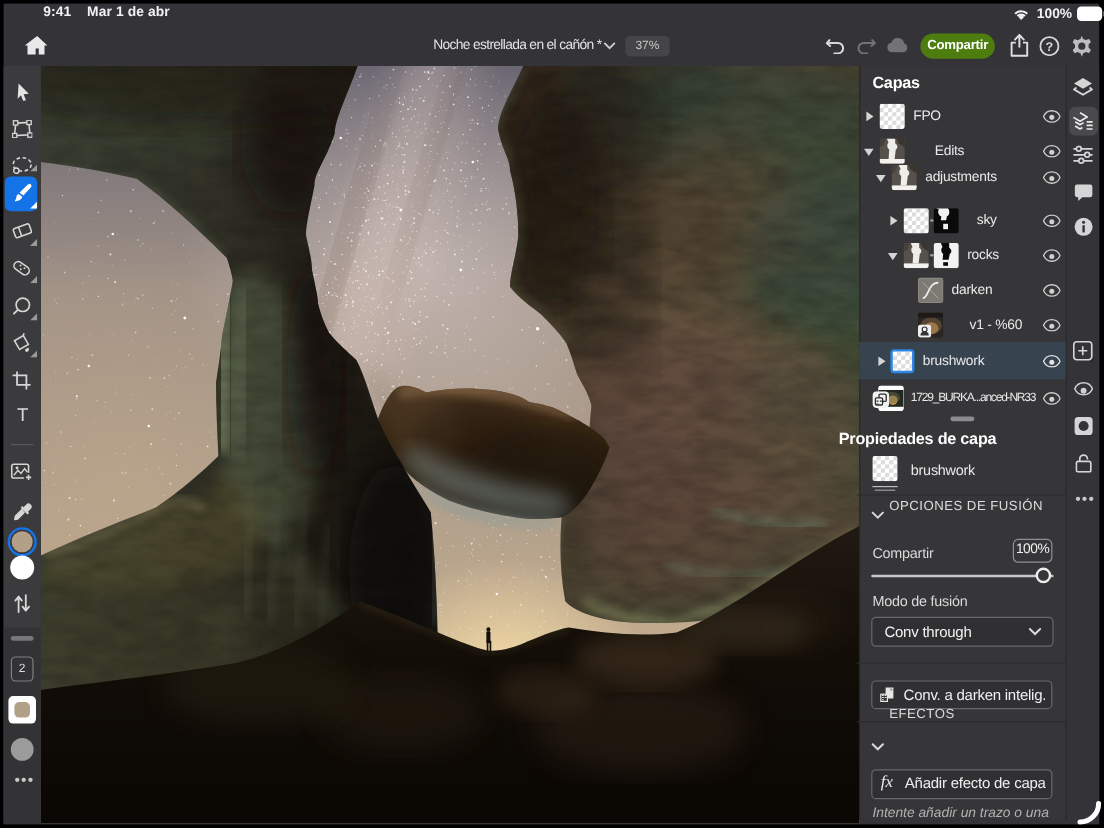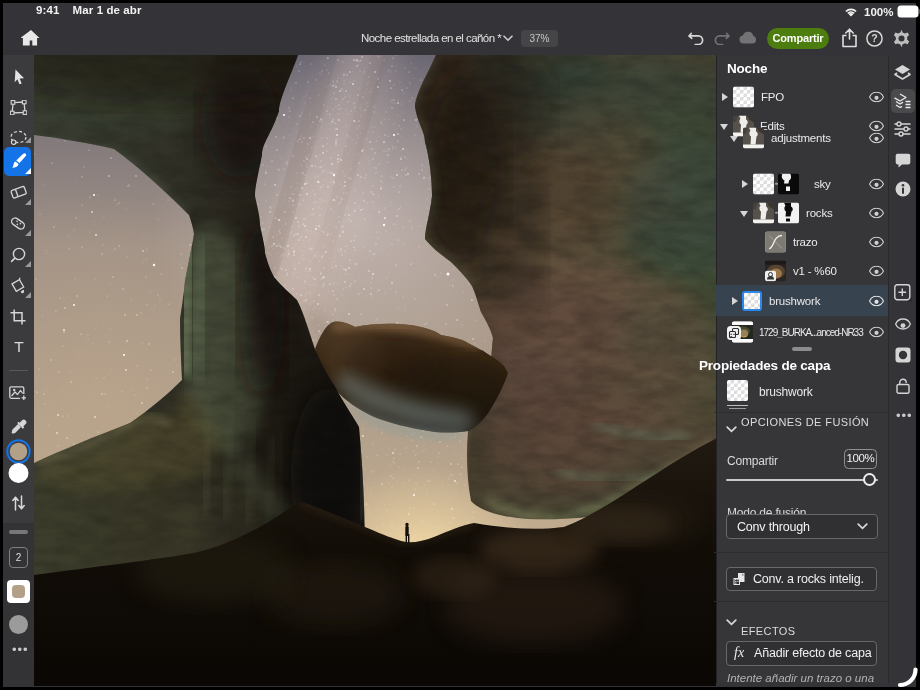--- a/index.html
+++ b/index.html
@@ -1839,21 +1839,21 @@
 <div class="abs" style="left:9px;top:547px;width:19px;height:21px;border:1px solid #808083;border-radius:4px;color:#dedede;font-size:10px;text-align:center;line-height:19px">2</div>
 <div class="abs" style="left:7px;top:580px;width:23px;height:23px;background:#fff;border-radius:4px"></div>
 <div class="abs" style="left:12px;top:585px;width:13px;height:13px;background:#b3a088;border-radius:4px"></div>
 <div class="abs" style="left:9px;top:615px;width:19px;height:19px;background:#9b9b9b;border-radius:50%"></div>
 <div class="abs" style="left:12px;top:648px;width:13px;height:3px;color:#c9c9c9;font-size:13px;letter-spacing:1px;line-height:3px">•••</div>
 
 <div id="vline1"></div>
 <div id="rpanel"></div>
 <div id="vline2"></div>
 <div id="rstrip"></div>
-<div class="hdrtxt" style="left:727px;top:61px">Noche</div>
+<div class="hdrtxt" style="left:727px;top:61px">Capas</div>
 <div class="lrow" style="top:82px">
     <span style="position:absolute;left:0;top:0;width:100%;height:100%">
       <div class="tri r" style="left:8px"></div>
       <div class="thumb checker" style="left:19px"></div>
       <div class="lname" style="left:47px">FPO</div>
     </span>
     <span class="eyepos">
       <svg width="15" height="11" viewBox="0 0 15 11">
         <path d="M7.5 0.8 C10.8 0.8 13.4 3.2 14.4 5.5 C13.4 7.8 10.8 10.2 7.5 10.2 C4.2 10.2 1.6 7.8 0.6 5.5 C1.6 3.2 4.2 0.8 7.5 0.8 Z" fill="none" stroke="#d0d0d0" stroke-width="1.1"></path>
         <circle cx="7.5" cy="6.3" r="2.1" fill="#d0d0d0"></circle>
@@ -1865,30 +1865,30 @@
       <div class="tri d" style="left:6px"></div>
       <div class="thumb" style="left:19px">
         <svg width="21" height="21" viewBox="0 0 21 21">
           <rect width="21" height="21" fill="#56514a"></rect>
           <path d="M6 0 L13 0 L13 4 C15 5 15.5 8 13.5 9 L12.5 17 L7.5 17 L8 9 C6 8 6 4 7.5 3.5 Z" fill="#efedE9"></path>
           <path d="M14 0 L21 0 L21 7 L16 4 Z" fill="#3a352d"></path>
           <path d="M0 0 L5 0 L3 6 L0 7 Z" fill="#46413a"></path>
           <rect x="0" y="17" width="21" height="4" fill="#f4f2ee"></rect>
         </svg>
       </div>
-      <div class="lname" style="left:46px">Edits</div>
+      <div class="lname" style="left:65px">Edits</div>
     </span>
     <span class="eyepos">
       <svg width="15" height="11" viewBox="0 0 15 11">
         <path d="M7.5 0.8 C10.8 0.8 13.4 3.2 14.4 5.5 C13.4 7.8 10.8 10.2 7.5 10.2 C4.2 10.2 1.6 7.8 0.6 5.5 C1.6 3.2 4.2 0.8 7.5 0.8 Z" fill="none" stroke="#d0d0d0" stroke-width="1.1"></path>
         <circle cx="7.5" cy="6.3" r="2.1" fill="#d0d0d0"></circle>
       </svg>
     </span>
   </div>
-<div class="lrow" style="top:123px">
+<div class="lrow" style="top:133px">
     <span style="position:absolute;left:0;top:0;width:100%;height:100%">
       <div class="tri d" style="left:16px"></div>
       <div class="thumb" style="left:29px">
         <svg width="21" height="21" viewBox="0 0 21 21">
           <rect width="21" height="21" fill="#56514a"></rect>
           <path d="M6 0 L13 0 L13 4 C15 5 15.5 8 13.5 9 L12.5 17 L7.5 17 L8 9 C6 8 6 4 7.5 3.5 Z" fill="#efedE9"></path>
           <path d="M14 0 L21 0 L21 7 L16 4 Z" fill="#3a352d"></path>
           <path d="M0 0 L5 0 L3 6 L0 7 Z" fill="#46413a"></path>
           <rect x="0" y="17" width="21" height="4" fill="#f4f2ee"></rect>
         </svg>
@@ -1954,21 +1954,21 @@
   </div>
 <div class="lrow" style="top:227px">
     <span style="position:absolute;left:0;top:0;width:100%;height:100%">
       <div class="thumb" style="left:51px">
         <svg width="21" height="21" viewBox="0 0 21 21">
           <rect width="21" height="21" rx="2" fill="#7d7a73" stroke="#969389" stroke-width="1"></rect>
           <path d="M4 17 C9 17 8 4 17 4" stroke="#f0f0f0" stroke-width="1.4" fill="none"></path>
           <path d="M4 4 L17 17" stroke="#d8d8d8" stroke-width="0.7" opacity="0.6"></path>
         </svg>
       </div>
-      <div class="lname" style="left:79px">trazo</div>
+      <div class="lname" style="left:79px">darken</div>
     </span>
     <span class="eyepos">
       <svg width="15" height="11" viewBox="0 0 15 11">
         <path d="M7.5 0.8 C10.8 0.8 13.4 3.2 14.4 5.5 C13.4 7.8 10.8 10.2 7.5 10.2 C4.2 10.2 1.6 7.8 0.6 5.5 C1.6 3.2 4.2 0.8 7.5 0.8 Z" fill="none" stroke="#d0d0d0" stroke-width="1.1"></path>
         <circle cx="7.5" cy="6.3" r="2.1" fill="#d0d0d0"></circle>
       </svg>
     </span>
   </div>
 <div class="lrow" style="top:256px">
     <span style="position:absolute;left:0;top:0;width:100%;height:100%">
@@ -1978,21 +1978,21 @@
           <ellipse cx="11" cy="13" rx="6" ry="5" fill="#b98b4e" opacity="0.9"></ellipse>
           <ellipse cx="11" cy="11" rx="9" ry="7" fill="#8a6a45" opacity="0.45"></ellipse>
           <rect x="0" y="0" width="21" height="4" fill="#1c1916"></rect>
         </svg>
         <svg style="position:absolute;left:0;bottom:0" width="11" height="11" viewBox="0 0 11 11">
           <rect width="11" height="11" rx="2.5" fill="#f0f0f0"></rect>
           <circle cx="5.5" cy="4" r="2" fill="none" stroke="#333" stroke-width="1"></circle>
           <path d="M2 9 a3.5 3.5 0 0 1 7 0 Z" fill="#333"></path>
         </svg>
       </div>
-      <div class="lname" style="left:79px">v1 - %60</div>
+      <div class="lname" style="left:94px">v1 - %60</div>
     </span>
     <span class="eyepos">
       <svg width="15" height="11" viewBox="0 0 15 11">
         <path d="M7.5 0.8 C10.8 0.8 13.4 3.2 14.4 5.5 C13.4 7.8 10.8 10.2 7.5 10.2 C4.2 10.2 1.6 7.8 0.6 5.5 C1.6 3.2 4.2 0.8 7.5 0.8 Z" fill="none" stroke="#d0d0d0" stroke-width="1.1"></path>
         <circle cx="7.5" cy="6.3" r="2.1" fill="#d0d0d0"></circle>
       </svg>
     </span>
   </div>
 <div class="lrow" style="top:285px;background:#37434f;height:31px;left:716px;width:172px">
     <div class="tri r" style="left:16px"></div>
@@ -2038,40 +2038,40 @@
 <div class="plabel" style="left:759px;top:385px;color:#e9e9e9">brushwork</div>
 <div class="divl" style="top:412px"></div>
 <svg class="abs" style="left:726px;top:426px" width="11" height="7" viewBox="0 0 11 7">
     <path d="M1.2 1.2 L5.5 5.4 L9.8 1.2" stroke="#d8d8d8" stroke-width="1.7" fill="none" stroke-linecap="round"></path>
   </svg>
 <div class="sechdr" style="left:741px;top:416px">OPCIONES DE FUSIÓN</div>
 <div class="plabel" style="left:727px;top:454px">Compartir</div>
 <div class="abs" style="left:844px;top:449px;width:33px;height:20px;border:1.5px solid #909093;border-radius:4.5px;color:#f0f0f0;font-size:11.5px;text-align:center;line-height:17.5px;letter-spacing:-0.4px">100%</div>
 <div class="abs" style="left:726px;top:478.5px;width:152px;height:2px;background:#c9c9c9;border-radius:1px"></div>
 <div class="abs" style="left:863px;top:473px;width:13px;height:13px;border:2.5px solid #ededed;background:#363639;border-radius:50%"></div>
-<div class="plabel" style="left:727px;top:506px">Modo de fusión</div>
+<div class="plabel" style="left:727px;top:494px">Modo de fusión</div>
 <div class="btn" style="left:726px;top:514px;width:152px;height:25px"></div>
 <div class="plabel" style="left:737px;top:520px;color:#f2f2f2;font-size:12.5px">Conv through</div>
 <svg class="abs" style="left:857px;top:523px" width="11" height="7" viewBox="0 0 11 7">
     <path d="M1.2 1.2 L5.5 5.4 L9.8 1.2" stroke="#d8d8d8" stroke-width="1.7" fill="none" stroke-linecap="round"></path>
   </svg>
 <div class="divl" style="top:552px"></div>
 <div class="btn" style="left:726px;top:567px;width:151px;height:24px"></div>
 <svg class="abs" style="left:733px;top:572px" width="13" height="14" viewBox="0 0 13 14">
     <path d="M5 1 h6.5 v9 h-6.5 z" fill="#e6e6e6"></path>
     <path d="M9 1 l2.5 2.5 h-2.5 z" fill="#8e8e90"></path>
     <rect x="1" y="6.5" width="5.5" height="6" fill="#303033" stroke="#e6e6e6" stroke-width="1"></rect>
     <path d="M2 7.5 h1.5 M4.2 7.5 h1.5 M2 9.3 h1.5 M4.2 9.3 h1.5 M2 11.1 h1.5" stroke="#e6e6e6" stroke-width="0.9"></path>
   </svg>
-<div class="plabel" style="left:753px;top:572px;color:#efefef;font-size:12.5px">Conv. a rocks intelig.</div>
+<div class="plabel" style="left:753px;top:572px;color:#efefef;font-size:12.5px">Conv. a darken intelig.</div>
 <div class="divl" style="top:601px"></div>
 <svg class="abs" style="left:726px;top:619px" width="11" height="7" viewBox="0 0 11 7">
     <path d="M1.2 1.2 L5.5 5.4 L9.8 1.2" stroke="#d8d8d8" stroke-width="1.7" fill="none" stroke-linecap="round"></path>
   </svg>
-<div class="sechdr" style="left:741px;top:625px">EFECTOS</div>
+<div class="sechdr" style="left:741px;top:589px">EFECTOS</div>
 <div class="btn" style="left:726px;top:641px;width:151px;height:25px"></div>
 <div class="abs" style="left:734px;top:645px;color:#ececec;font-size:14px;font-style:italic;font-family:'Liberation Serif',serif"><i>fx</i></div>
 <div class="plabel" style="left:754px;top:646px;color:#efefef;font-size:12.5px">Añadir efecto de capa</div>
 <div class="abs" style="left:727px;top:672px;color:#b2b2b2;font-size:11.5px;font-style:italic">Intente añadir un trazo o una</div>
 
 <svg class="abs" style="left:894px;top:64px" width="17" height="17" viewBox="0 0 17 17">
     <path d="M8.5 1 L16 5.5 L8.5 10 L1 5.5 Z" fill="#d5d5d5"></path>
     <path d="M3 9 L1 10.5 L8.5 15 L16 10.5 L14 9" stroke="#d5d5d5" stroke-width="1.6" fill="none" stroke-linejoin="round"></path>
   </svg>
 <div class="abs" style="left:891px;top:89px;width:24px;height:24px;background:#4a4a4d;border-radius:5px"></div>

